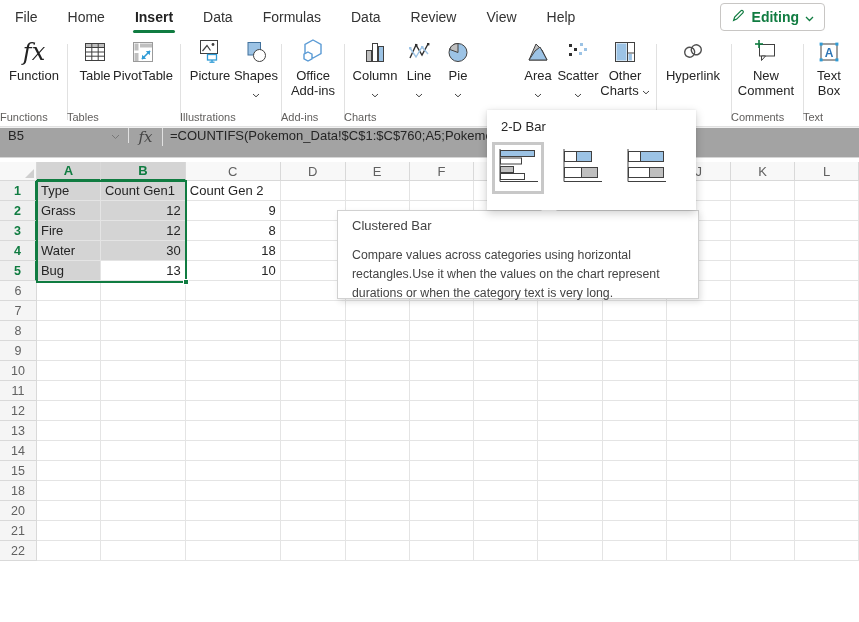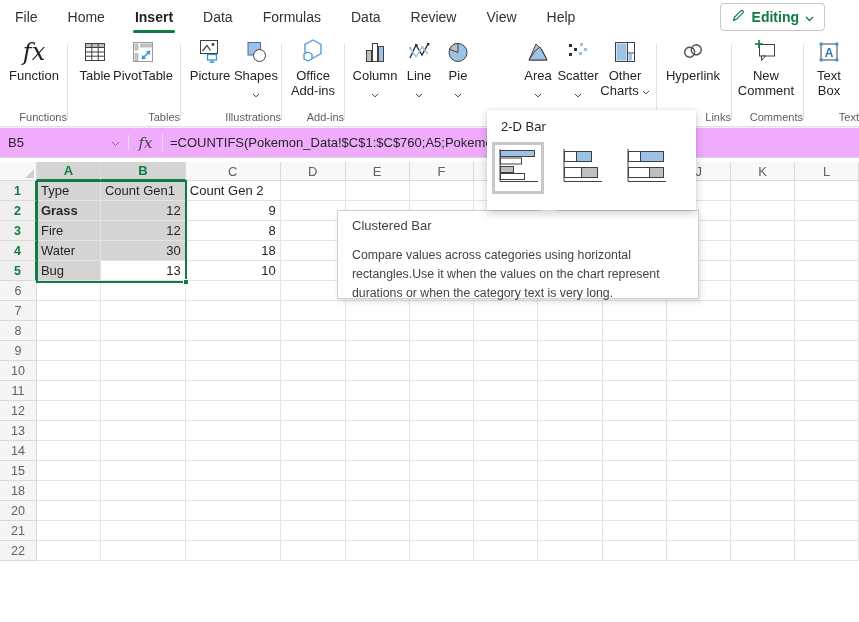--- a/index.html
+++ b/index.html
@@ -12,29 +12,29 @@
   
   .topbar { position:absolute; top:0; left:0; right:0; height:34px; display:flex; align-items:center; background:#fff; }
   .tab { font-size:14px; color:#333; padding:0 15px; height:34px; line-height:34px; position:relative; white-space:nowrap; }
   .tab.active { font-weight:700; color:#222; }
   .tab.active::after { content:""; position:absolute; left:13px; right:13px; bottom:1px; height:3px; background:#107C41; border-radius:2px; }
   .editing-btn { position:absolute; right:34px; top:3px; height:28px; border:1px solid #c8c6c4; border-radius:4px;
     display:flex; align-items:center; gap:6px; padding:0 10px; color:#107C41; font-size:14px; font-weight:700; background:#fff; }
   
   .ribbon { position:absolute; top:34px; left:0; right:0; height:93px; background:#fff; border-bottom:1px solid #e1e1e1; }
   .rsep { position:absolute; top:10px; height:76px; width:1px; background:#e1e1e1; }
-  .rgroup { position:absolute; bottom:3px; font-size:11px; color:#605e5c; text-align:right; white-space:nowrap; }
+  .rgroup { position:absolute; bottom:3px; font-size:11px; color:#605e5c; text-align:left; white-space:nowrap; }
   .rbtn { position:absolute; top:4px; display:flex; flex-direction:column; align-items:center; font-size:13px; line-height:15px; text-align:center; }
   .rbtn .ric { height:26px; margin-bottom:4px; display:flex; align-items:end; }
   .rbtn.hl { background:#e2e2e2; height:70px; }
   .fxglyph { font-family:"DejaVu Serif", serif; font-style:italic; font-size:24px; color:#222; line-height:24px; }
   .chev { margin-top:3px; }
   .inlinechev { margin-left:3px; }
   
-  .fbar { position:absolute; top:127px; left:0; right:0; height:31px; background:#f0abfc; border-bottom:1px solid #d6d6d6; border-top:1px solid #f0f0f0; display:flex; align-items:center; }
+  .fbar { position:absolute; top:127px; left:0; right:0; height:31px; background:#a3a3a3; border-bottom:1px solid #d6d6d6; border-top:1px solid #f0f0f0; display:flex; align-items:flex-start; }
   .namebox { width:129px; border-right:1px solid #e1e1e1; display:flex; align-items:center; padding:0 8px; font-size:13px; }
   .namebox .nchev { margin-left:auto; }
   .fxbox { width:34px; border-right:1px solid #e1e1e1; display:flex; align-items:center; justify-content:center;
     font-family:"DejaVu Serif", serif; font-style:italic; font-size:15px; color:#444; }
   .formulabox { flex:1; display:flex; align-items:center; padding-left:7px; font-size:13px; white-space:nowrap; overflow:hidden; color:#252525; }
   
   .grid { position:absolute; top:162px; left:0; width:859px; height:460px; overflow:hidden; background:#fff; }
   .hrow { display:flex; height:19px; }
   .corner { width:37px; height:19px; background:#f8f8f8; border-right:1px solid #d9d9d9; border-bottom:1px solid #d9d9d9; position:relative; }
   .corner::after { content:""; position:absolute; right:2px; bottom:2px; border-left:9px solid transparent; border-bottom:9px solid #cfcfcf; }
@@ -356,21 +356,21 @@
       <div class="cell" style="width: 65px;"></div>
       <div class="cell" style="width: 64px;"></div>
       <div class="cell" style="width: 65px;"></div>
       <div class="cell" style="width: 64px;"></div>
       <div class="cell" style="width: 64px;"></div>
       <div class="cell" style="width: 64px;"></div>
       <div class="cell" style="width: 64px;"></div>
     </div>
     <div class="grow">
       <div class="rhead selrow">2</div>
-      <div class="cell selcell" style="width: 64px; font-weight: bold;">Grass</div>
+      <div class="cell selcell" style="width: 64px;">Grass</div>
       <div class="cell num selcell" style="width: 85px;">12</div>
       <div class="cell num" style="width: 95px;">9</div>
       <div class="cell" style="width: 65px;"></div>
       <div class="cell" style="width: 64px;"></div>
       <div class="cell" style="width: 65px;"></div>
       <div class="cell" style="width: 64px;"></div>
       <div class="cell" style="width: 65px;"></div>
       <div class="cell" style="width: 64px;"></div>
       <div class="cell" style="width: 64px;"></div>
       <div class="cell" style="width: 64px;"></div>

